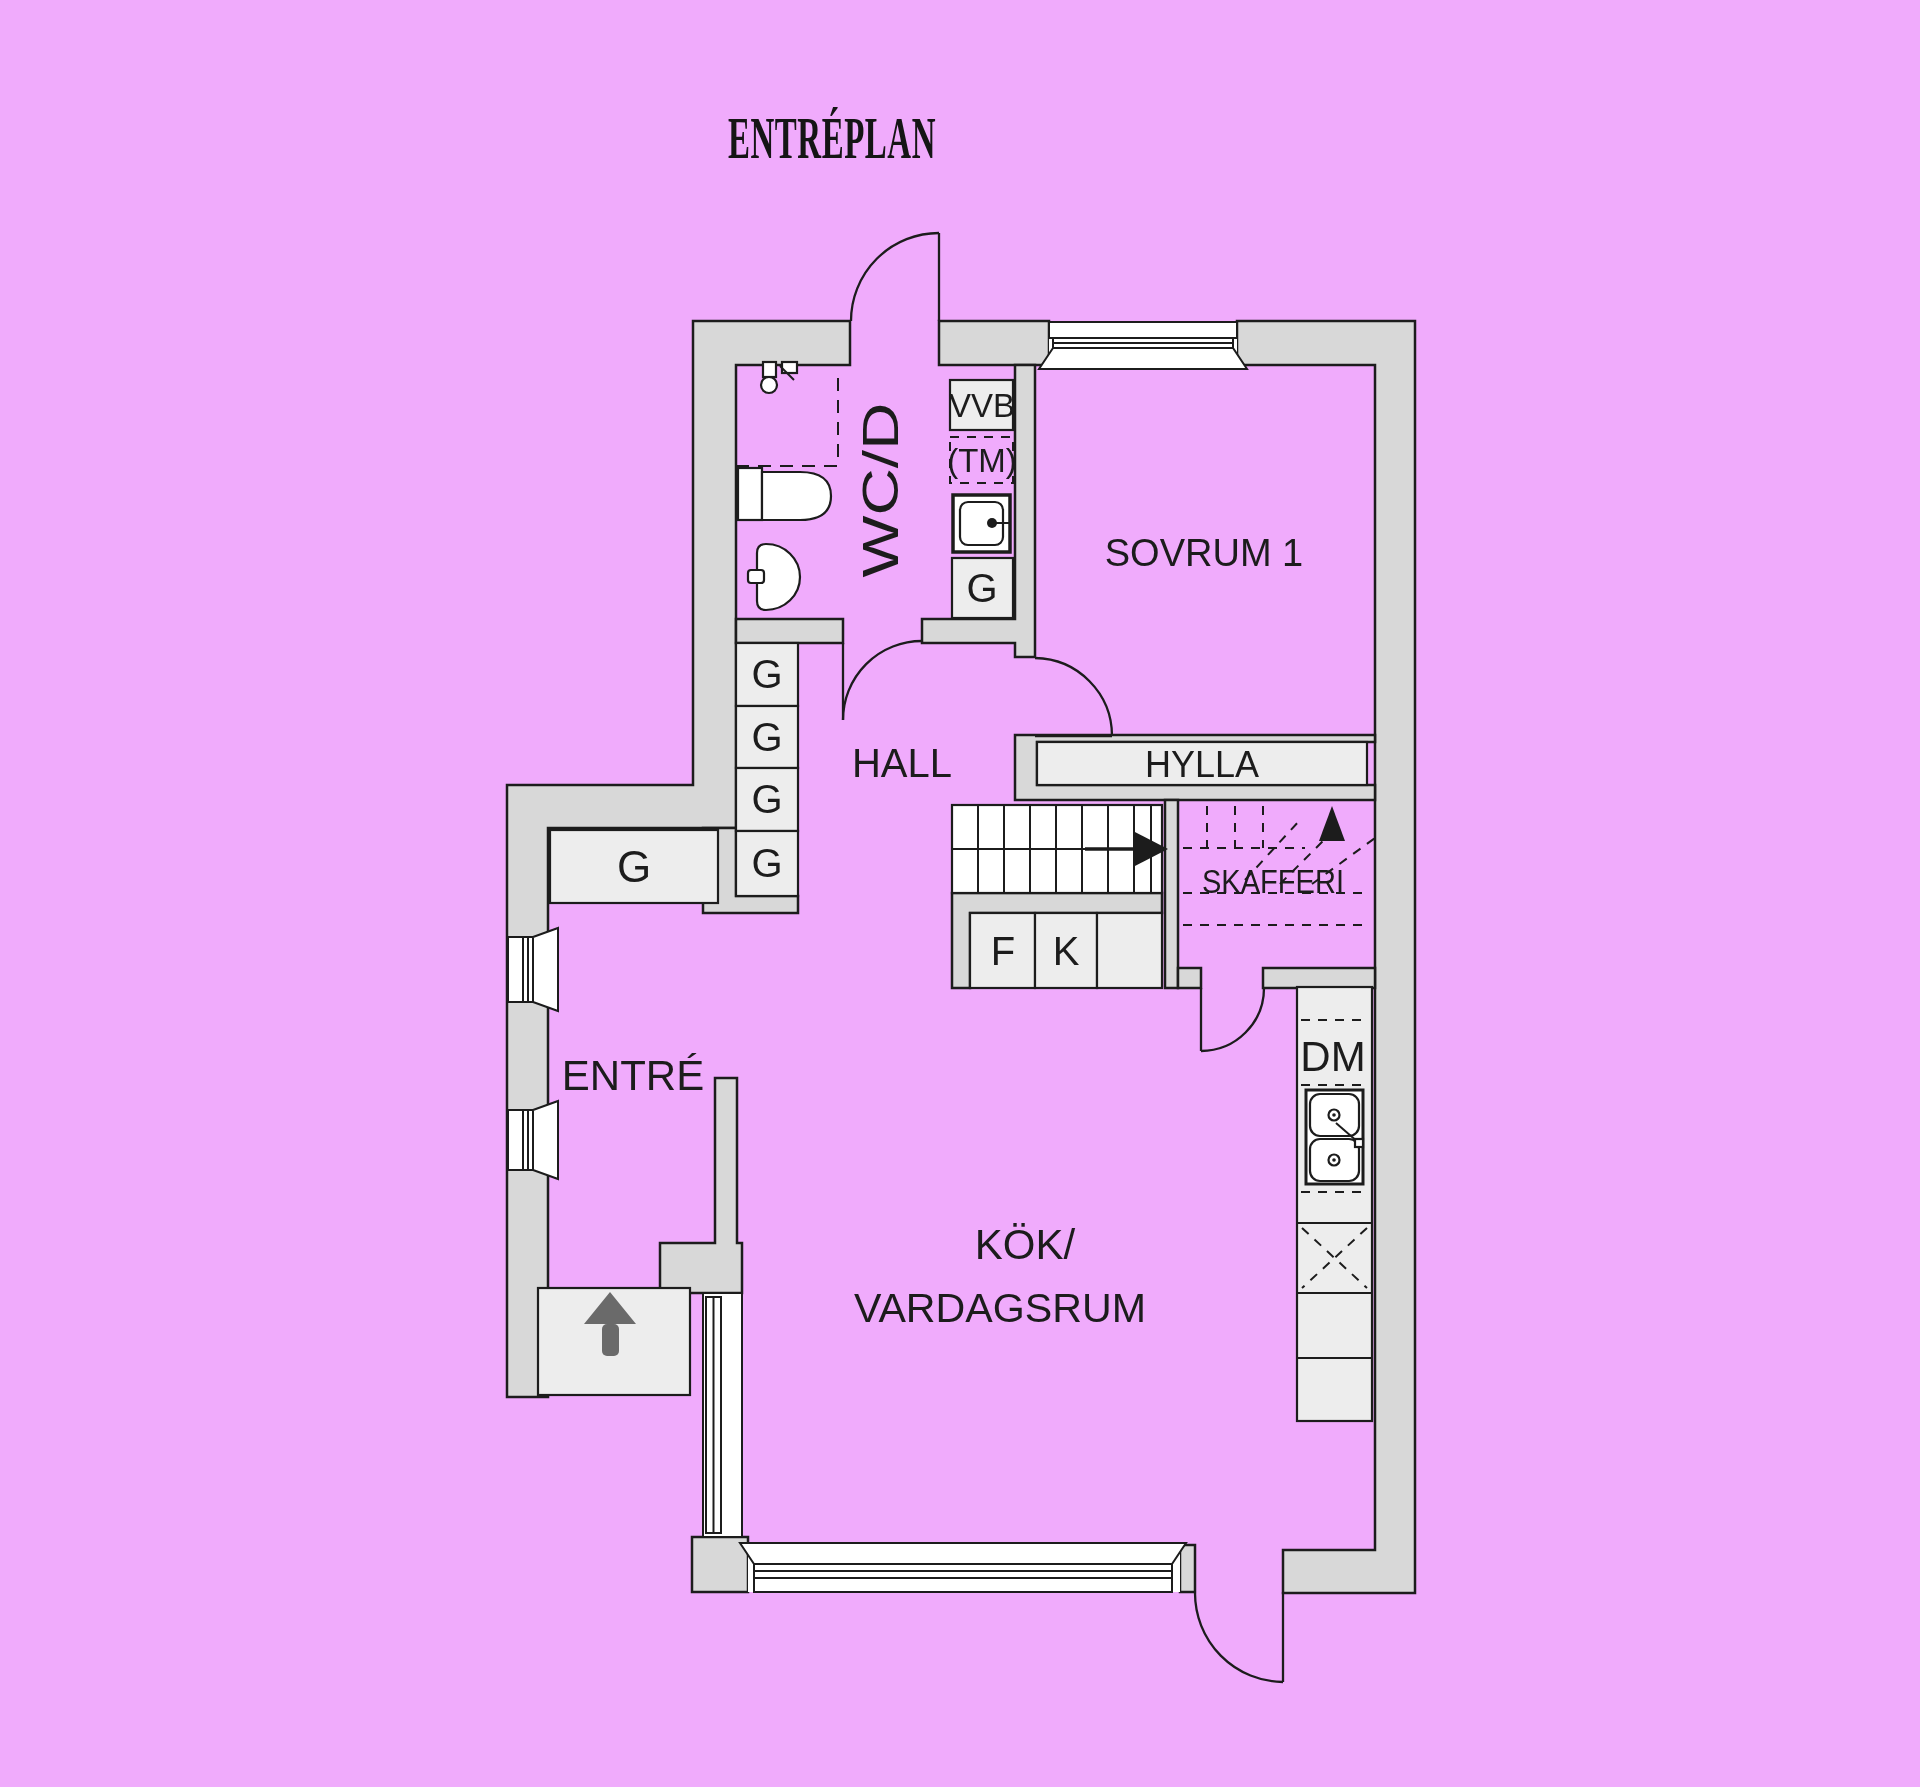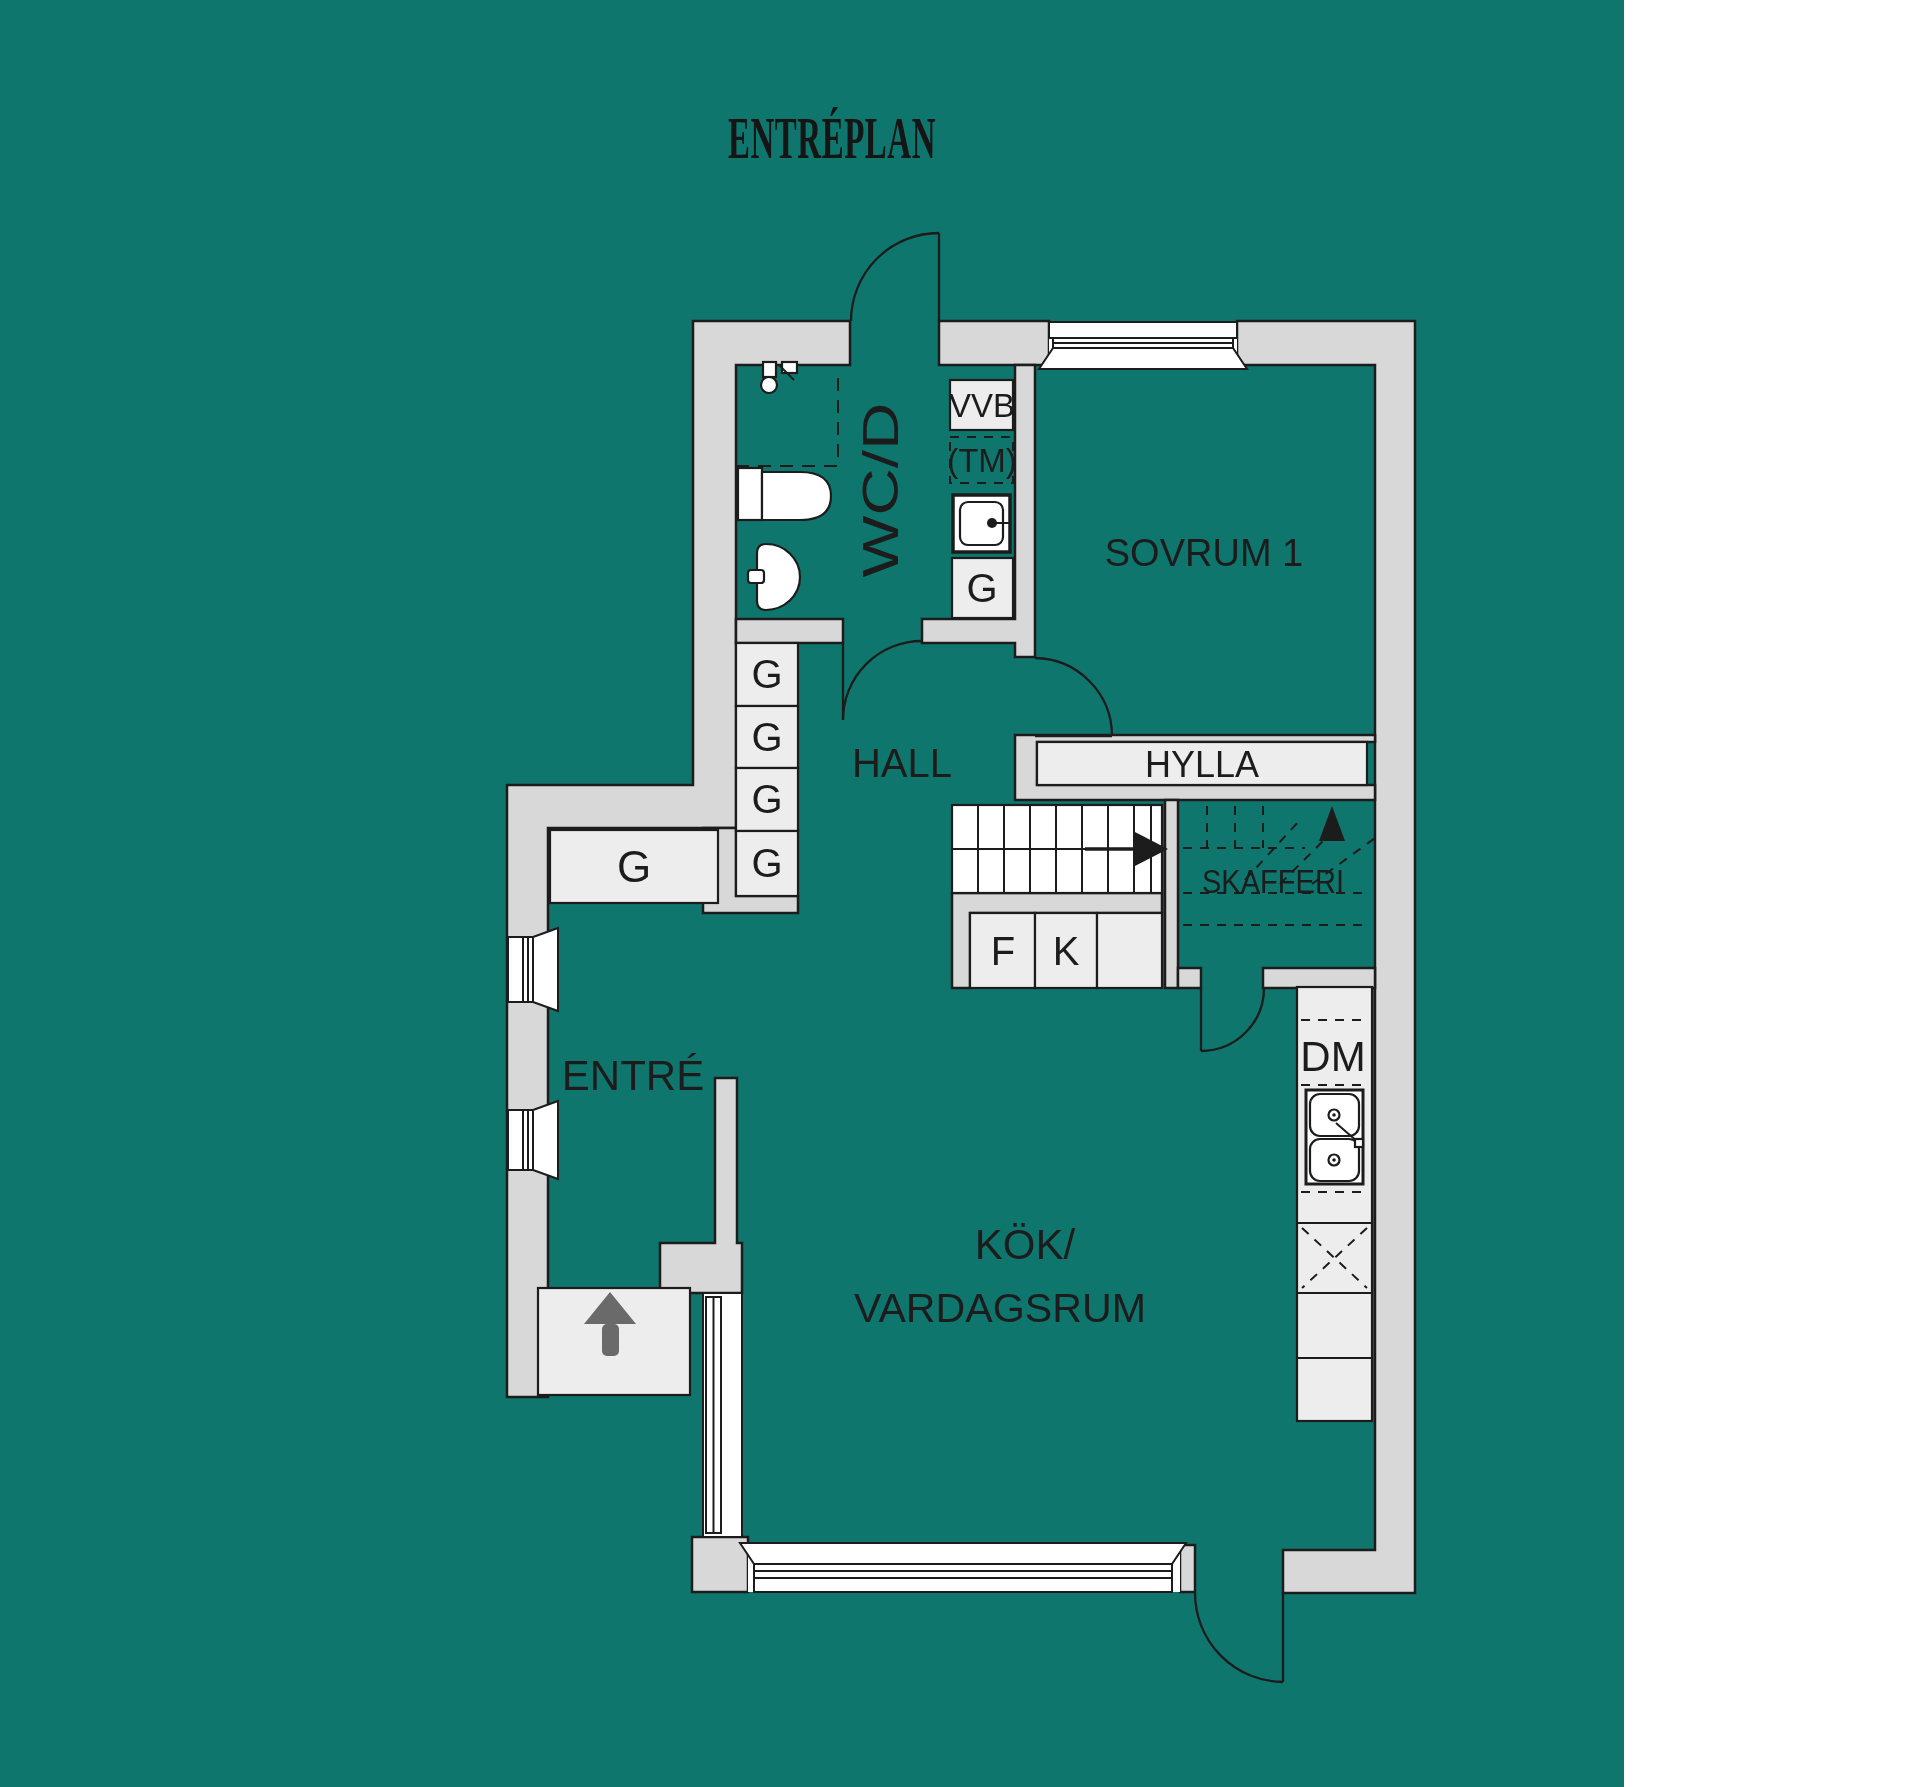--- a/index.html
+++ b/index.html
@@ -1,16 +1,16 @@
 <!DOCTYPE html>
 <html><head>
 <meta charset="utf-8">
 <style>
   html,body{margin:0;padding:0;background:#fff}
-  .stage{width:1624px;height:1787px;position:relative;background:#0f766e;overflow:hidden}
+  .stage{width:1920px;height:1787px;position:relative;background:#f0abfc;overflow:hidden}
   svg{display:block}
   .w{stroke:#1c1c1c;stroke-width:2.5;stroke-linejoin:miter}
   .bx{stroke:#1c1c1c;stroke-width:2.2}
   .wn{fill:#fff;stroke:#1c1c1c;stroke-width:2}
   .blank{fill:#fff;stroke:none}
   .ln{fill:none;stroke:#1c1c1c;stroke-width:2}
   .arc{fill:none;stroke:#1c1c1c;stroke-width:2.3}
   .dash{fill:none;stroke:#1c1c1c;stroke-width:2;stroke-dasharray:13 9}
   .dash2{fill:none;stroke:#1c1c1c;stroke-width:2;stroke-dasharray:9 8}
   .fx{fill:#fff;stroke:#1c1c1c;stroke-width:2.2}

